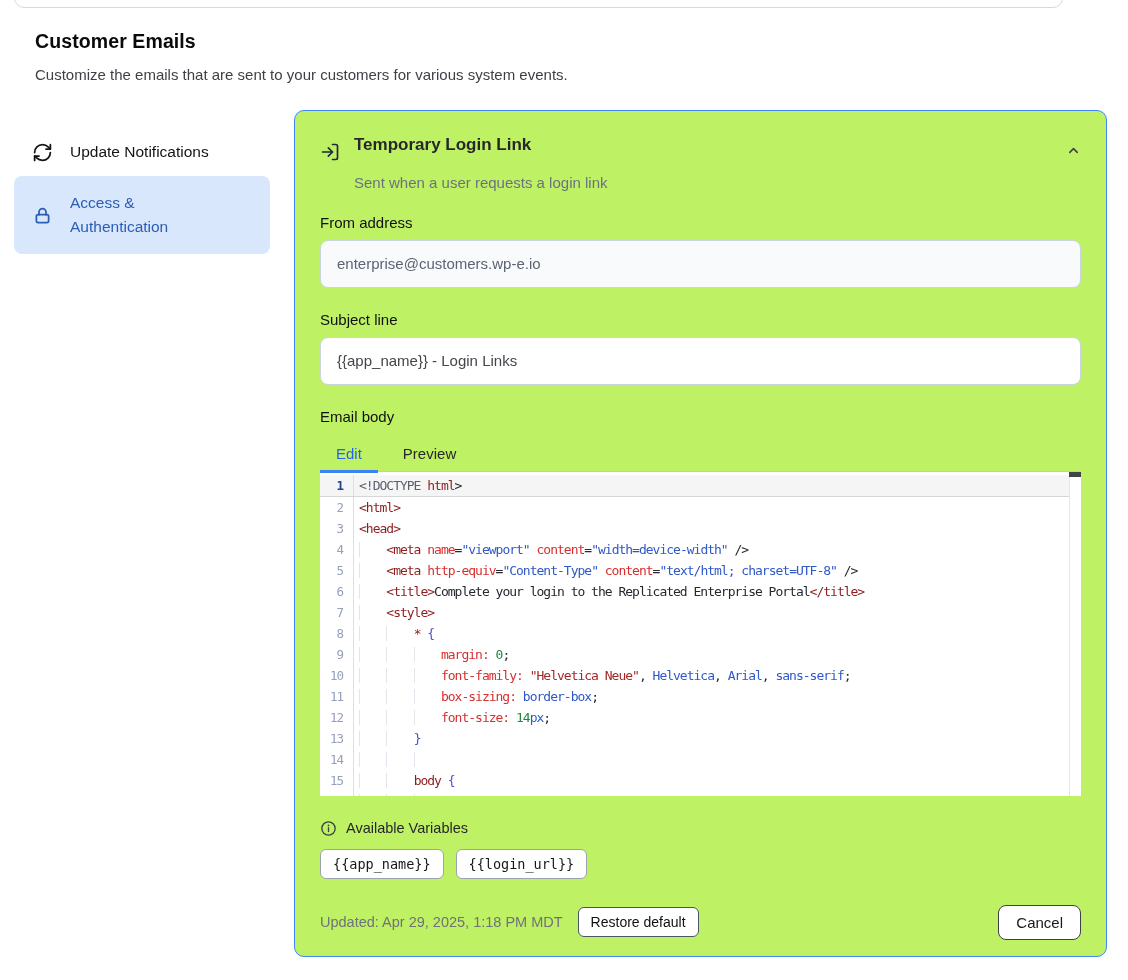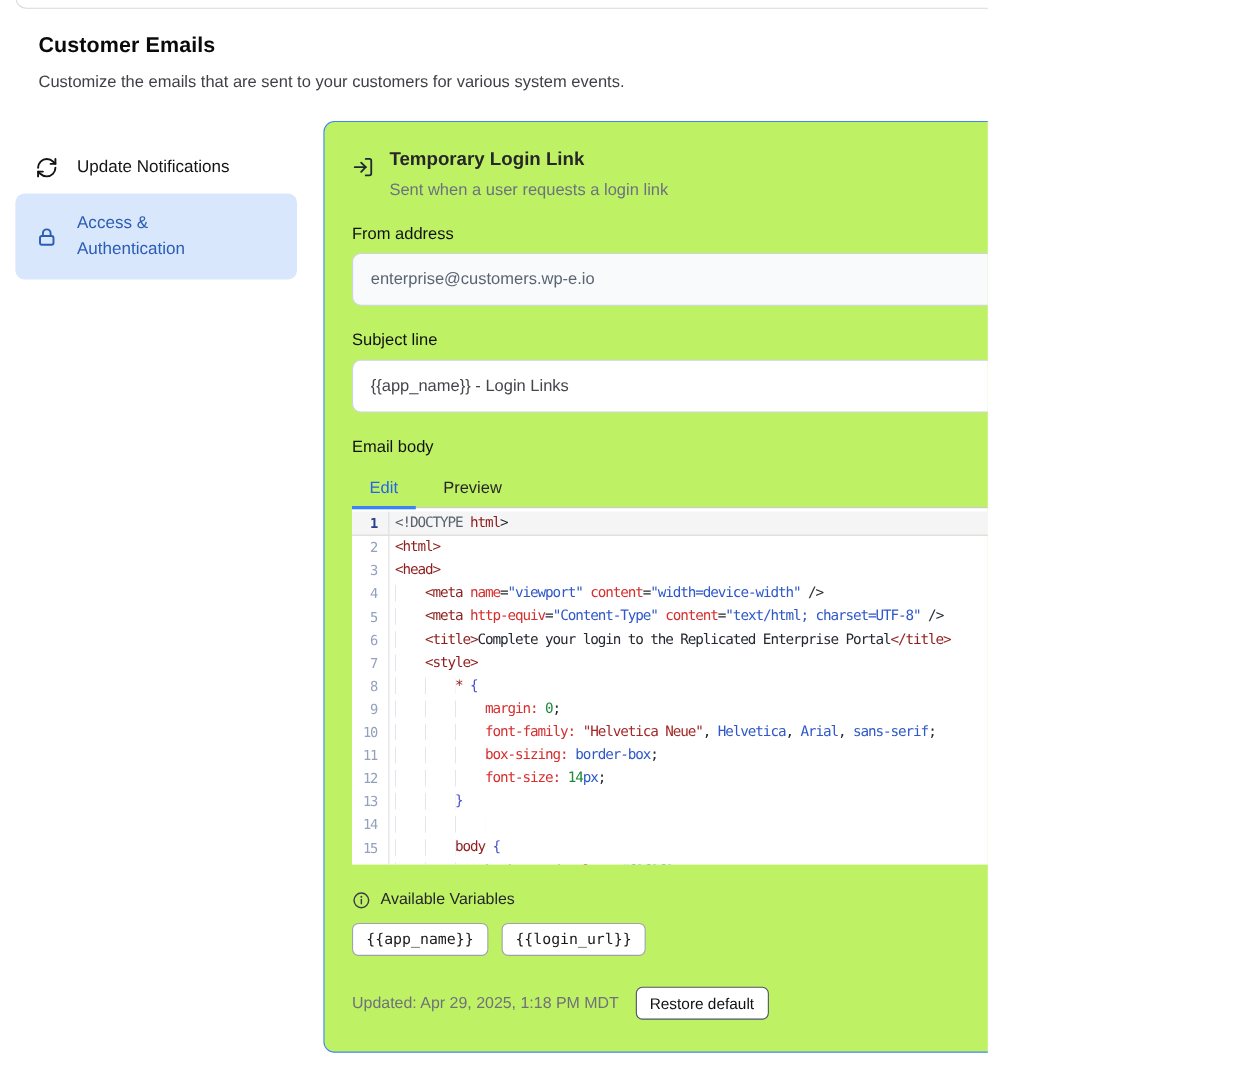--- a/index.html
+++ b/index.html
@@ -1,17 +1,17 @@
 <!DOCTYPE html>
 <html><head>
 <meta charset="utf-8">
 <style>
   * { margin:0; padding:0; box-sizing:border-box; }
   html,body { width:1128px; height:980px; background:#ffffff; font-family:"Liberation Sans","DejaVu Sans",sans-serif; color:#18181b; }
-  .stage { position:relative; width:898px; height:980px; overflow:hidden; }
+  .stage { position:relative; width:1128px; height:980px; overflow:hidden; }
 
   .top-card-edge { position:absolute; left:14px; top:-24px; width:1049px; height:32px;
     border:1px solid #d6d9de; border-radius:10px; background:#fff; }
 
   .page-title { position:absolute; left:35px; top:30px; font-size:19.5px; font-weight:700; color:#0a0a0a; letter-spacing:.1px; }
   .page-subtitle { position:absolute; left:35px; top:66px; font-size:15px; color:#3f3f46; }
 
   
   .sidebar { position:absolute; left:14px; top:110px; width:256px; }
   .side-item { display:flex; align-items:center; gap:17px; padding:0 18px; border-radius:8px; cursor:pointer; }
@@ -21,21 +21,21 @@
   .side-label { font-size:15.5px; font-weight:500; line-height:1.55; width:152px; }
   .side-icon { flex:0 0 auto; display:flex; }
 
   
   .panel { position:absolute; left:294px; top:110px; width:813px; height:847px;
     background:#bef264; border:1.5px solid #4285f4; border-radius:10px; padding:22px 25px 18px 25px; }
 
   .panel-head { display:flex; align-items:flex-start; gap:14px; }
   .panel-head .head-icon { margin-top:9px; display:flex; }
   .panel-title { font-size:17px; font-weight:700; color:#27272a; line-height:1.45; }
-  .panel-sub { font-size:15px; color:#6b7280; margin-top:6px; }
+  .panel-sub { font-size:15px; color:#6b7280; margin-top:16px; }
   .collapse-btn { margin-left:auto; margin-top:10px; display:flex; cursor:pointer; }
 
   .field-label { font-size:15px; color:#111113; margin-top:23px; }
   .text-input { margin-top:9px; width:100%; height:48px; border:1px solid #cbd5e1; border-radius:8px;
     padding:0 16px; font-size:15px; font-family:inherit; outline:none; }
   .input-from { background:#f8fafc; color:#5b6472; }
   .input-subject { background:#ffffff; color:#45454b; }
 
   
   .tabs { display:flex; margin-top:12px; height:34px; align-items:stretch; }

